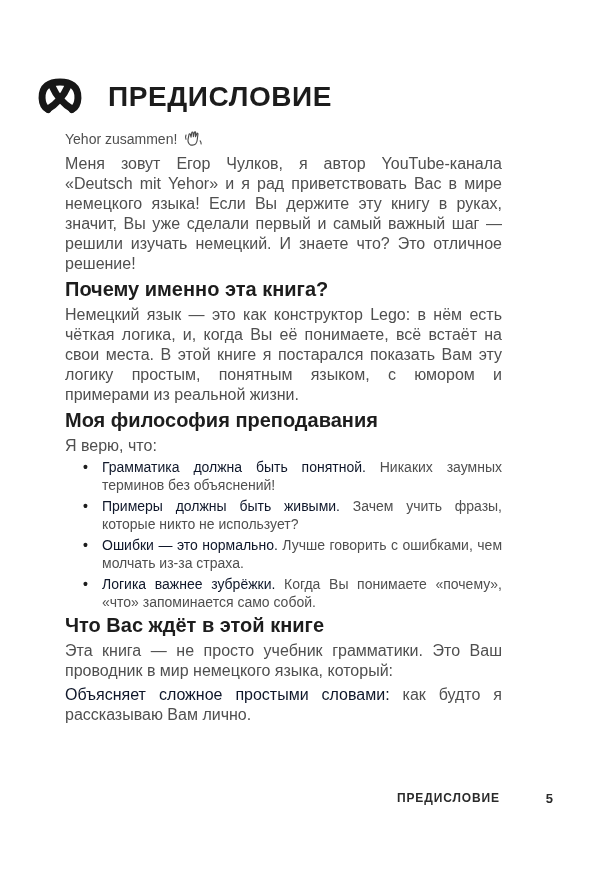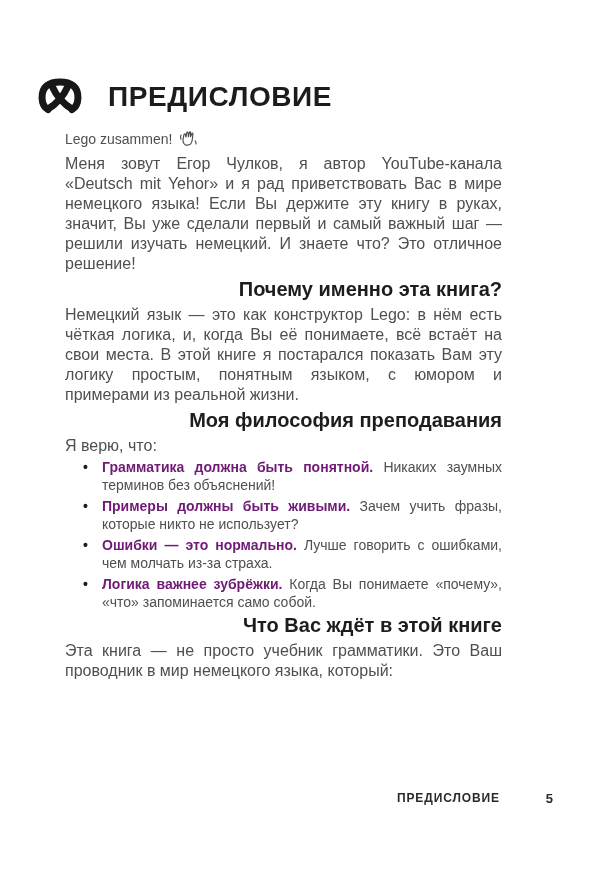--- a/index.html
+++ b/index.html
@@ -42,24 +42,24 @@
     font-size: 16px;
     line-height: 20px;
     text-align: justify;
     hyphens: auto;
   }
   h2 {
     margin: 3px 0 5px;
     font-size: 20px;
     line-height: 22px;
     font-weight: 700;
-    text-align: right;
+    text-align: left;
     color: #1d1d1d;
   }
-  b, .body-p b { color: #701a75; font-weight: 700; }
+  b, .body-p b { color: #0f172a; font-weight: 400; }
   ul.philosophy {
     list-style: none;
     margin: 0;
     padding: 0 0 0 37px;
   }
   ul.philosophy li {
     position: relative;
     font-size: 14px;
     line-height: 18px;
     text-align: justify;
@@ -109,21 +109,21 @@
     <span class="pretzel">
       <svg width="44" height="41" viewBox="0 0 44 41" fill="none" stroke="#171717" stroke-width="7" stroke-linecap="round">
         <path d="M10 33.5 C 2.5 29.5, 2 15, 9 9.5 C 15 4.8, 29 4.8, 35 9.5 C 42 15, 41.5 29.5, 34 33.5"></path>
         <path d="M14.5 11 C 18 19.5, 26 28.5, 34 33"></path>
         <path d="M29.5 11 C 26 19.5, 18 28.5, 10 33"></path>
       </svg>
     </span>
     <h1>ПРЕДИСЛОВИЕ</h1>
   </header>
 
-  <p class="greeting"><span>Lego zusammen!</span><span class="hand">
+  <p class="greeting"><span>Yehor zusammen!</span><span class="hand">
     <svg width="19" height="19" viewBox="0 0 20 20" stroke="#4a4a4a" stroke-width="1.2" stroke-linejoin="round" stroke-linecap="round">
       <path fill="#ffffff" d="M7 17 C5 15.6 3.8 13.2 4.3 10.6 L5.3 5.6 C5.5 4.8 6.5 4.8 6.7 5.6 L7.4 8.6 L8.2 3.7 C8.35 2.9 9.4 2.9 9.5 3.75 L9.9 8 L11 3.5 C11.2 2.7 12.2 2.8 12.2 3.6 L12.1 8.2 L13.5 4.9 C13.8 4.1 14.8 4.4 14.7 5.2 L13.9 11.6 C13.55 14.6 11.6 17 8.9 17 Z"></path>
       <path fill="none" d="M2.1 6.3 C1.5 7.7 1.5 9.4 2.1 10.8"></path>
       <path fill="none" d="M17 12.6 C17.7 13.5 18.1 14.6 18 15.7"></path>
     </svg>
   </span></p>
 
   <p class="body-p">Меня зовут Егор Чулков, я автор YouTube-канала «Deutsch mit Yehor» и я рад приветствовать Вас в мире немецкого языка! Если Вы держите эту книгу в руках, значит, Вы уже сделали первый и самый важный шаг — решили изучать немецкий. И знаете что? Это отличное решение!</p>
 
   <h2>Почему именно эта книга?</h2>
@@ -134,19 +134,20 @@
 
   <ul class="philosophy">
     <li><b>Грамматика должна быть понятной.</b> <span>Никаких заумных терминов без объяснений!</span></li>
     <li><b>Примеры должны быть живыми.</b> <span>Зачем учить фразы, которые никто не использует?</span></li>
     <li><b>Ошибки — это нормально.</b> <span>Лучше говорить с ошибками, чем молчать из-за страха.</span></li>
     <li><b>Логика важнее зубрёжки.</b> <span>Когда Вы понимаете «почему», «что» запоминается само собой.</span></li>
   </ul>
 
   <h2>Что Вас ждёт в этой книге</h2>
   <p class="body-p">Эта книга — не просто учебник грамматики. Это Ваш проводник в мир немецкого языка, который:</p>
+  <p class="body-p"><b>Объясняет сложное простыми словами:</b> <span>как будто я рассказываю Вам лично.</span></p>
 
   <footer>
     <span class="running-head">ПРЕДИСЛОВИЕ</span>
     <span class="page-number">5</span>
   </footer>
 
 </div>
 
 </body></html>

